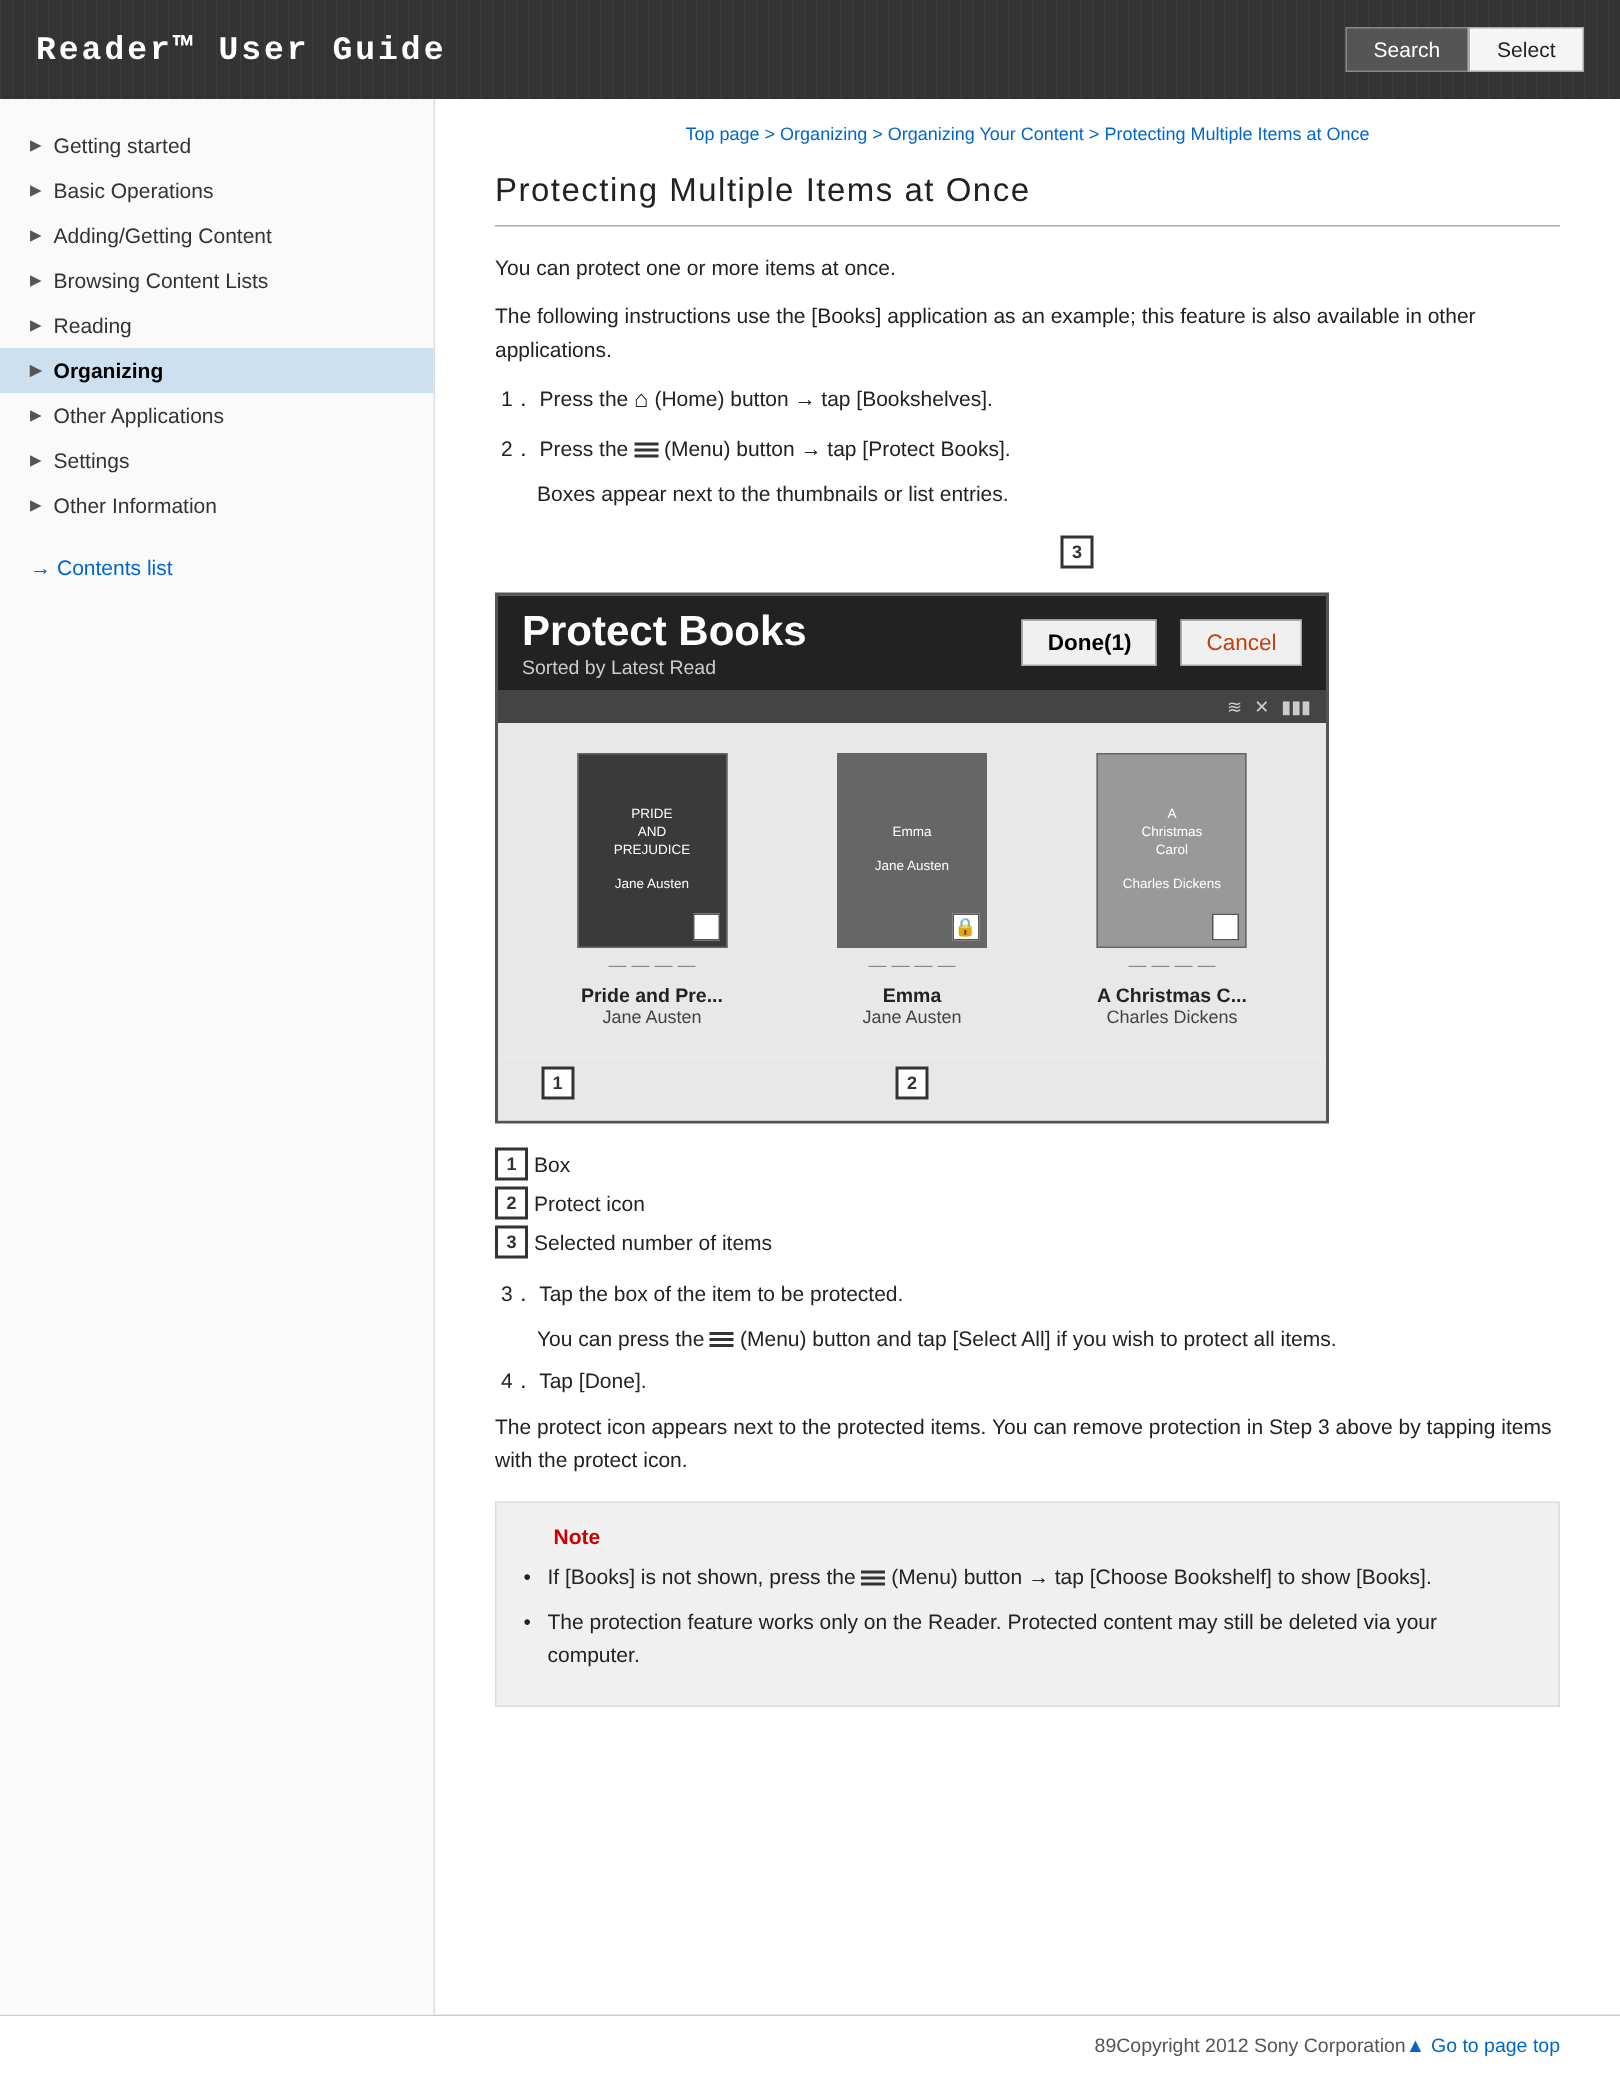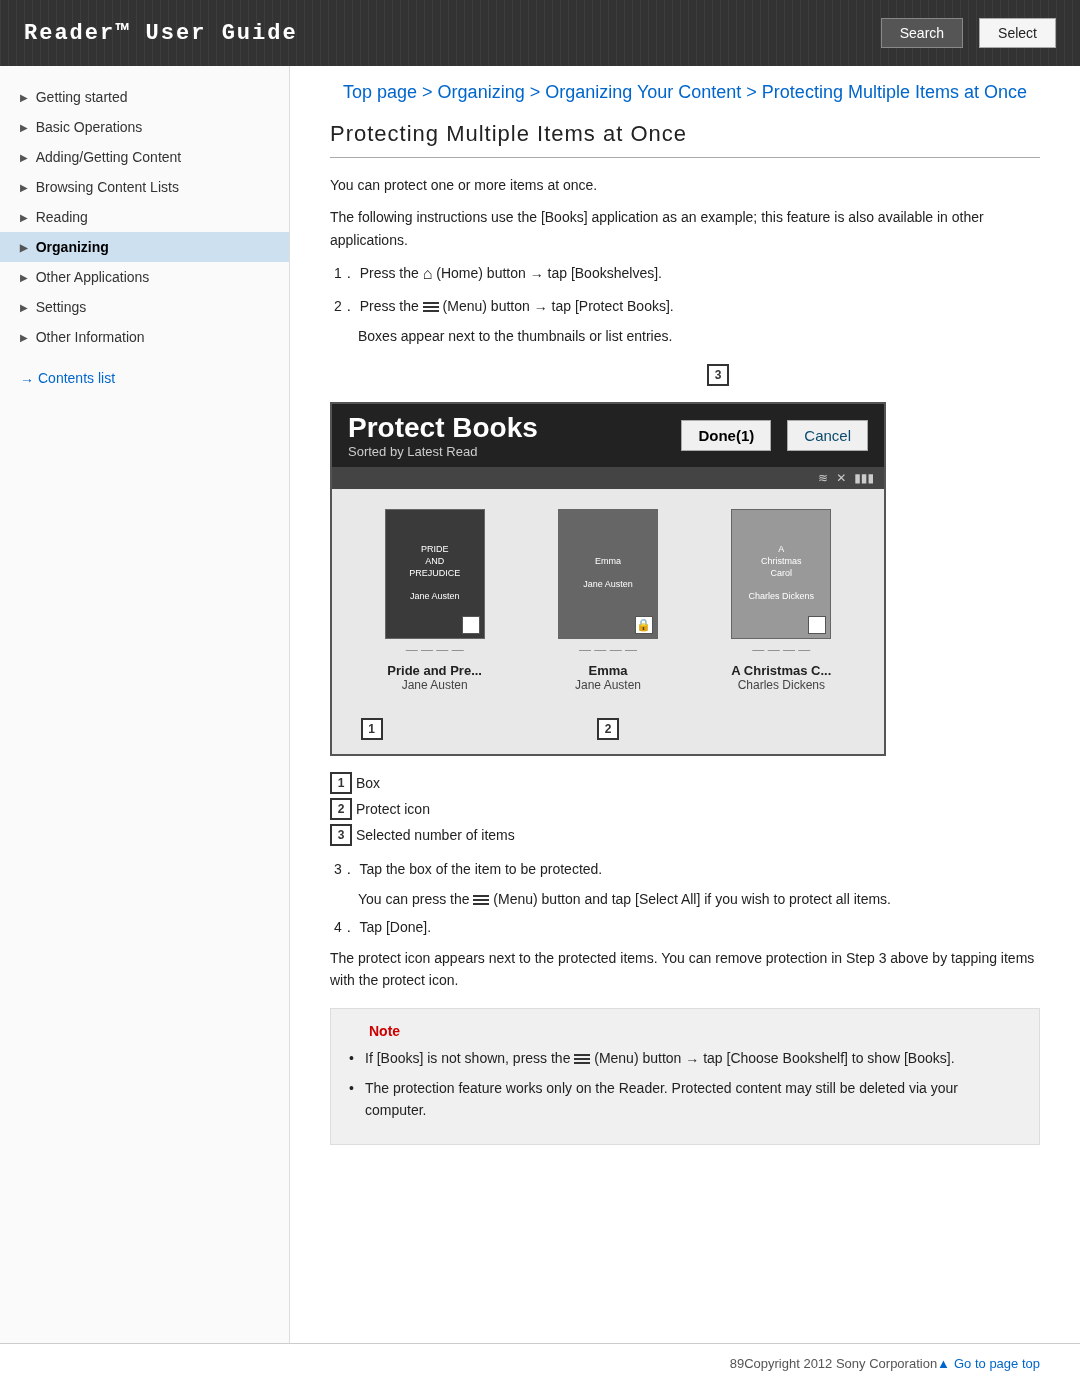--- a/index.html
+++ b/index.html
@@ -14,21 +14,21 @@
       align-items: center;
       justify-content: space-between;
     }
     .header-title {
       color: #fff;
       font-size: 22px;
       font-family: 'Courier New', monospace;
       font-weight: bold;
       letter-spacing: 2px;
     }
-    .header-buttons { display: flex; gap: 16px; }
+    .header-buttons { display: flex; gap: 0; }
     .header-btn {
       background: #555;
       color: #fff;
       border: 1px solid #888;
       padding: 6px 18px;
       font-size: 14px;
       cursor: pointer;
     }
     .header-btn.print { background: #f5f5f5; color: #222; border: 1px solid #aaa; }
 
@@ -65,21 +65,21 @@
 
     
     .content {
       flex: 1;
       padding: 16px 40px 20px 40px;
     }
 
     
     .breadcrumb {
       color: #0066cc;
-      font-size: 18px;
+      font-size: 12px;
       margin-bottom: 18px;
       text-align: center;
     }
     .breadcrumb a { color: #0066cc; text-decoration: none; }
     .breadcrumb span { color: #0066cc; }
 
     
     .page-title {
       font-size: 22px;
       font-weight: normal;
@@ -119,21 +119,21 @@
       background: #f0f0f0;
       color: #000;
       border: 1px solid #aaa;
       padding: 6px 16px;
       font-size: 15px;
       font-weight: bold;
       cursor: pointer;
     }
     .device-cancel-btn {
       background: #f0f0f0;
-      color: #0c4a6e;
+      color: #c2410c;
       border: 1px solid #aaa;
       padding: 6px 16px;
       font-size: 15px;
       cursor: pointer;
     }
     .device-status-bar {
       background: #444;
       padding: 4px 10px;
       display: flex;
       justify-content: flex-end;

